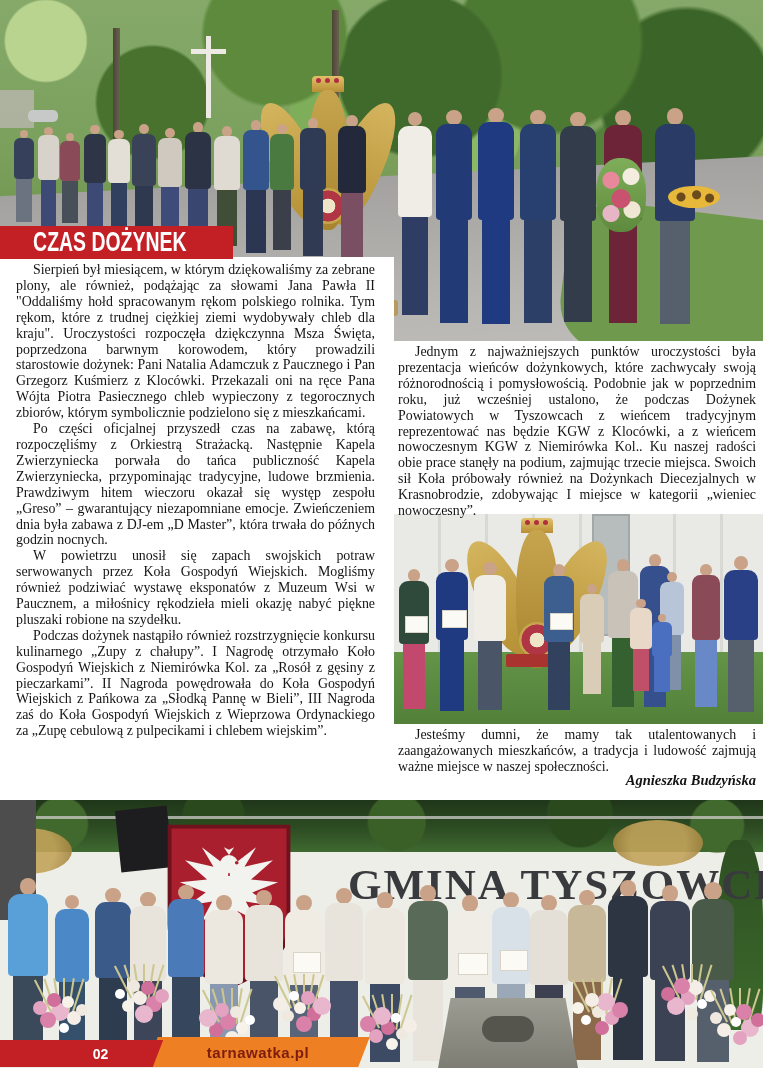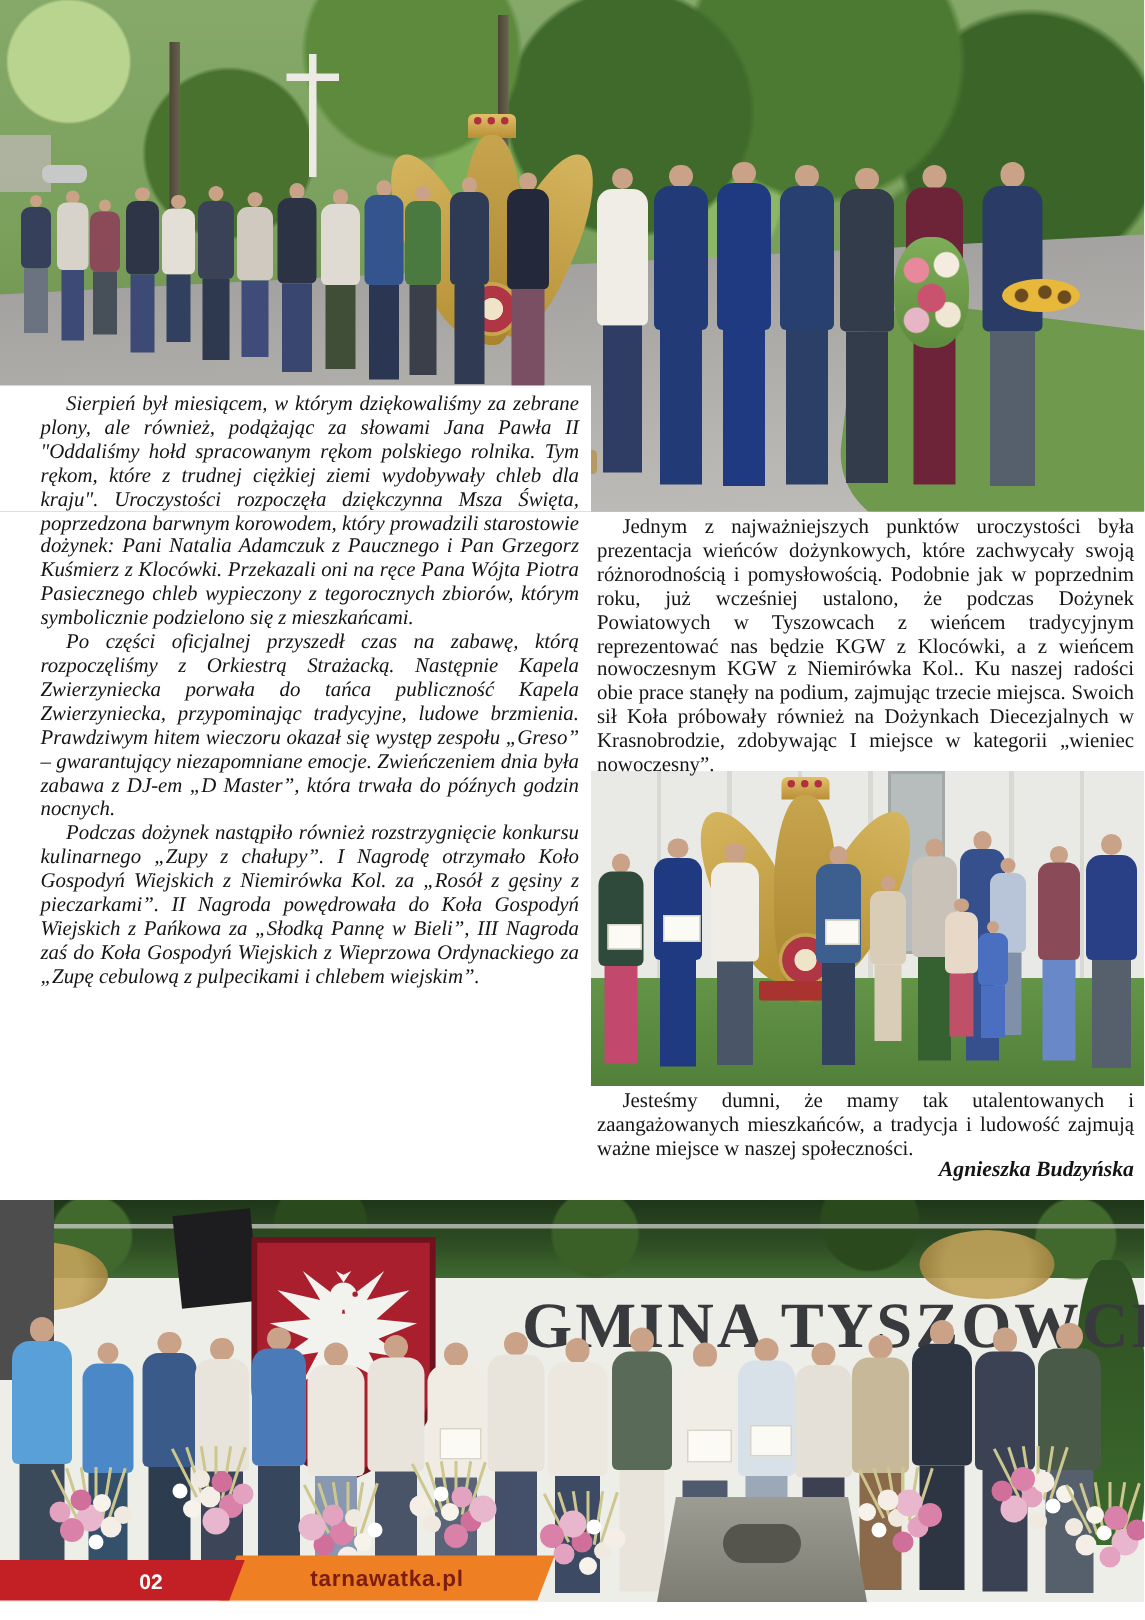--- a/index.html
+++ b/index.html
@@ -48,21 +48,21 @@
   .mask-left{left:0;top:257px;width:394px;height:84px;background:#fff;}
   .title-banner{left:0;top:226px;width:233px;height:33px;background:#c32026;
     display:flex;align-items:center;z-index:30;}
   .title-text{font-family:"Liberation Sans", sans-serif;font-weight:bold;color:#fff;
     font-size:27px;letter-spacing:0px;transform:scaleX(.72);transform-origin:left center;
     white-space:nowrap;padding-left:46px;}
 
   
   .col{font-size:13.9px;line-height:15.9px;text-align:justify;z-index:25;}
   .col p{margin:0;text-indent:17px;}
-  .col-left{left:27px;top:262px;width:359px;font-style:italic;}
+  .col-left{left:16px;top:262px;width:359px;}
   .col-right1{left:398px;top:344px;width:358px;}
   .col-right2{left:398px;top:727px;width:358px;}
   .author-line{left:398px;top:772px;width:358px;text-align:right;
     font-weight:bold;font-style:italic;font-size:14.5px;z-index:25;}
 
   
   .photo-mid{left:394px;top:514px;width:369px;height:210px;overflow:hidden;background:#e9eae5;}
   .photo-mid .wall{position:absolute;inset:0;
     background:repeating-linear-gradient(90deg,#e9eae5 0 44px,#d7d9d2 44px 47px);}
   .photo-mid .door{left:198px;top:0;width:34px;height:118px;background:#b7bdbc;border:2px solid #a2a8a7;}
@@ -208,24 +208,28 @@
                  linear-gradient(180deg,#7fae5a,#5d8a3c);"></div>
     <div class="abs" style="left:668px;top:186px;width:52px;height:22px;border-radius:50%;
       background:radial-gradient(circle at 25% 50%,#6b4a1e 0 4px,transparent 5px),
                  radial-gradient(circle at 55% 40%,#6b4a1e 0 4px,transparent 5px),
                  radial-gradient(circle at 80% 55%,#6b4a1e 0 4px,transparent 5px),
                  #e8b83a;"></div>
   </div>
 
   <div class="abs mask-left"></div>
 
+  <div class="abs title-banner">
+    <span class="title-text">CZAS DOŻYNEK</span>
+  </div>
 
   <div class="abs col col-left">
     <p>Sierpień był miesiącem, w którym dziękowaliśmy za zebrane plony, ale również, podążając za słowami Jana Pawła II "Oddaliśmy hołd spracowanym rękom polskiego rolnika. Tym rękom, które z trudnej ciężkiej ziemi wydobywały chleb dla kraju". Uroczystości rozpoczęła dziękczynna Msza Święta, poprzedzona barwnym korowodem, który prowadzili starostowie dożynek: Pani Natalia Adamczuk z Paucznego i Pan Grzegorz Kuśmierz z Klocówki. Przekazali oni na ręce Pana Wójta Piotra Pasiecznego chleb wypieczony z tegorocznych zbiorów, którym symbolicznie podzielono się z mieszkańcami.</p>
     <p>Po części oficjalnej przyszedł czas na zabawę, którą rozpoczęliśmy z Orkiestrą Strażacką. Następnie Kapela Zwierzyniecka porwała do tańca publiczność Kapela Zwierzyniecka, przypominając tradycyjne, ludowe brzmienia. Prawdziwym hitem wieczoru okazał się występ zespołu „Greso” – gwarantujący niezapomniane emocje. Zwieńczeniem dnia była zabawa z DJ-em „D Master”, która trwała do późnych godzin nocnych.</p>
+    <p>W powietrzu unosił się zapach swojskich potraw serwowanych przez Koła Gospodyń Wiejskich. Mogliśmy również podziwiać wystawę eksponatów z Muzeum Wsi w Paucznem, a miłośnicy rękodzieła mieli okazję nabyć piękne pluszaki robione na szydełku.</p>
     <p>Podczas dożynek nastąpiło również rozstrzygnięcie konkursu kulinarnego „Zupy z chałupy”. I Nagrodę otrzymało Koło Gospodyń Wiejskich z Niemirówka Kol. za „Rosół z gęsiny z pieczarkami”. II Nagroda powędrowała do Koła Gospodyń Wiejskich z Pańkowa za „Słodką Pannę w Bieli”, III Nagroda zaś do Koła Gospodyń Wiejskich z Wieprzowa Ordynackiego za „Zupę cebulową z pulpecikami i chlebem wiejskim”.</p>
   </div>
 
   <div class="abs col col-right1">
     <p>Jednym z najważniejszych punktów uroczystości była prezentacja wieńców dożynkowych, które zachwycały swoją różnorodnością i pomysłowością. Podobnie jak w poprzednim roku, już wcześniej ustalono, że podczas Dożynek Powiatowych w Tyszowcach z wieńcem tradycyjnym reprezentować nas będzie KGW z Klocówki, a z wieńcem nowoczesnym KGW z Niemirówka Kol.. Ku naszej radości obie prace stanęły na podium, zajmując trzecie miejsca. Swoich sił Koła próbowały również na Dożynkach Diecezjalnych w Krasnobrodzie, zdobywając I miejsce w kategorii „wieniec nowoczesny”.</p>
   </div>
 
   <div class="abs photo-mid">
     <div class="wall"></div>
     <div class="abs door"></div>

